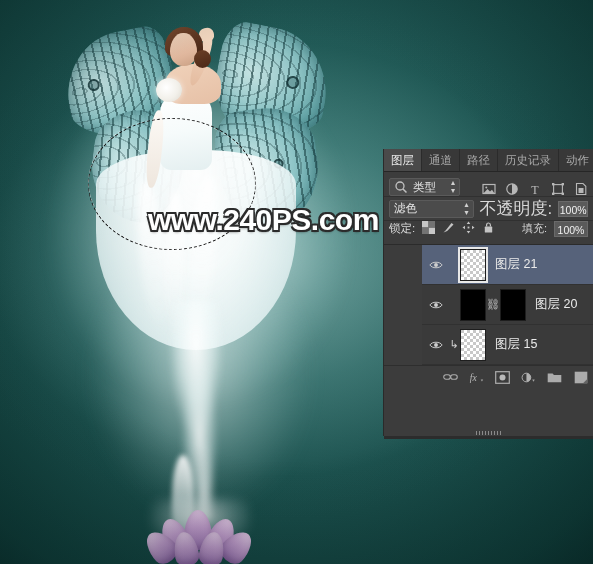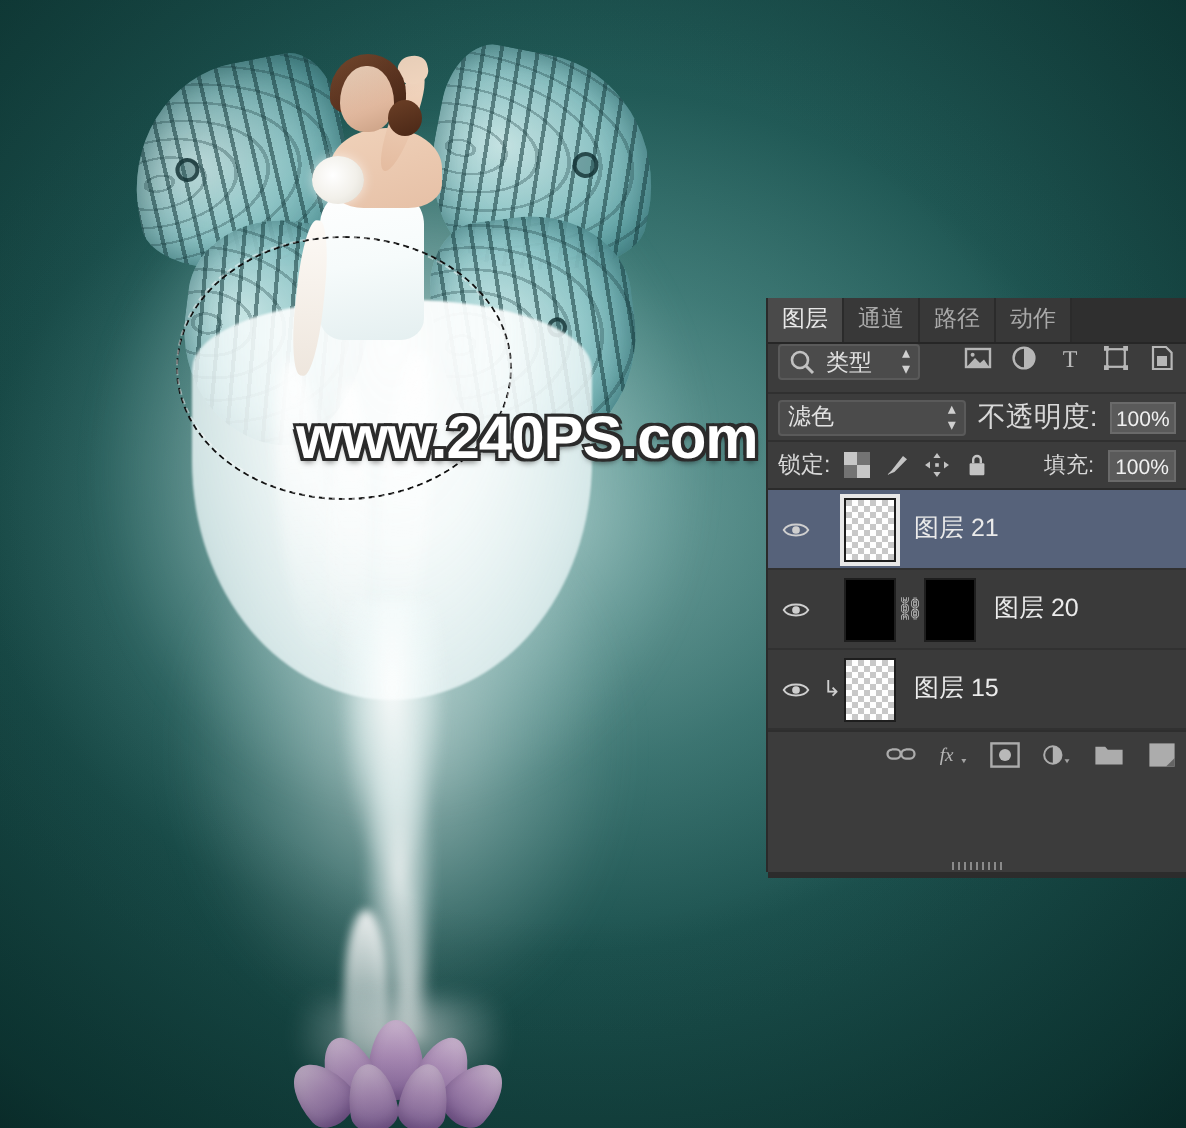--- a/index.html
+++ b/index.html
@@ -240,21 +240,21 @@
   }
   .panel-tab.active {
     background:#4a4a4a;
     color:#e8e8e8;
     margin-top:10px;
   }
   #tabs-spacer { flex:1; background:#2f2f2f; height:22px; border-right:none; }
 
   
   #filter-row {
-    display:flex; align-items:flex-start;
+    display:flex; align-items:flex-end;
     height:25px; padding:0 5px;
     background:#3c3c3c;
     border-bottom:1px solid #303030;
     gap:12px;
   }
   #filter-kind {
     display:flex; align-items:center; gap:5px;
     height:18px; padding:0 4px;
     background:#4b4b4b;
     border:1px solid #5a5a5a;
@@ -272,45 +272,45 @@
     height:24px; padding:0 5px; gap:6px;
     background:#3c3c3c;
     border-bottom:1px solid #303030;
   }
   #blend-select {
     display:flex; align-items:center;
     width:96px; height:18px; padding:0 4px;
     background:#4b4b4b; border:1px solid #5a5a5a; border-radius:2px;
     font-size:11.5px; color:#e2e2e2;
   }
-  #opacity-label { font-size:14px; color:#d8d8d8; white-space:nowrap; }
+  #opacity-label { font-size:17px; color:#d8d8d8; white-space:nowrap; }
   #opacity-value {
     width:34px; height:16px; line-height:16px;
     background:#5a5a5a; border:1px solid #6a6a6a;
     font-size:10.5px; color:#f0f0f0; text-align:center;
   }
 
   
   #lock-row {
-    display:flex; align-items:center;
+    display:flex; 
     height:24px; padding:0 5px; gap:7px;
     background:#3c3c3c;
     border-bottom:1px solid #2b2b2b;
   }
   #lock-label { font-size:11.5px; color:#d8d8d8; }
   .lockicon { width:13px; height:13px; opacity:.85; }
   #fill-label { margin-left:auto; font-size:11px; color:#d8d8d8; white-space:nowrap; }
   #fill-value {
     width:34px; height:16px; line-height:16px;
     background:#5a5a5a; border:1px solid #6a6a6a;
     font-size:10.5px; color:#f0f0f0; text-align:center;
   }
 
   
-  #layer-list { background:#3a3a3a; }
+  #layer-list { background:#3a3a3a;margin-left:38px; }
   .layer-row {
     display:flex; align-items:center;
     height:40px;
     border-bottom:1px solid #313131;
     padding-left:2px;
   }
   .layer-row.selected { background:#56627a; }
   .eye-cell { width:24px; display:flex; justify-content:center; align-items:center; }
   .eye { width:14px; height:10px; }
   .clip-cell { width:12px; text-align:center; font-size:11px; color:#cfcfcf; }
@@ -400,20 +400,21 @@
 
   <div id="vignette"></div>
 </div>
 
 <div id="layers-panel">
 
   <div id="panel-tabs">
     <div class="panel-tab active">图层</div>
     <div class="panel-tab">通道</div>
     <div class="panel-tab">路径</div>
+    <div class="panel-tab">历史记录</div>
     <div class="panel-tab">动作</div>
     <div id="tabs-spacer"></div>
   </div>
 
   <div id="filter-row">
     <div id="filter-kind">
       <svg class="ficon" viewBox="0 0 14 14">
         <circle cx="6" cy="6" r="4" fill="none" stroke="#dcdcdc" stroke-width="1.3"></circle>
         <line x1="9" y1="9" x2="12.5" y2="12.5" stroke="#dcdcdc" stroke-width="1.5"></line>
       </svg>

